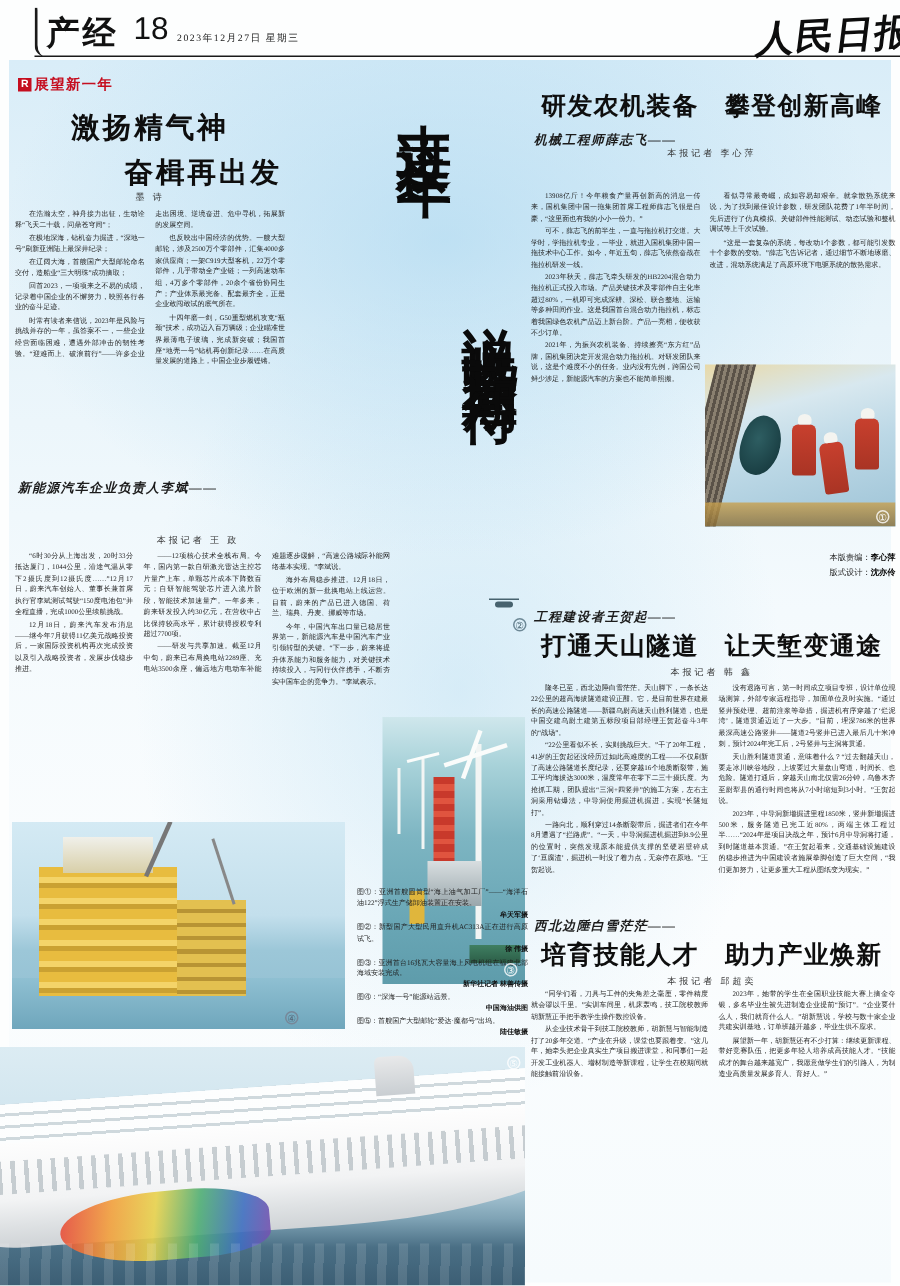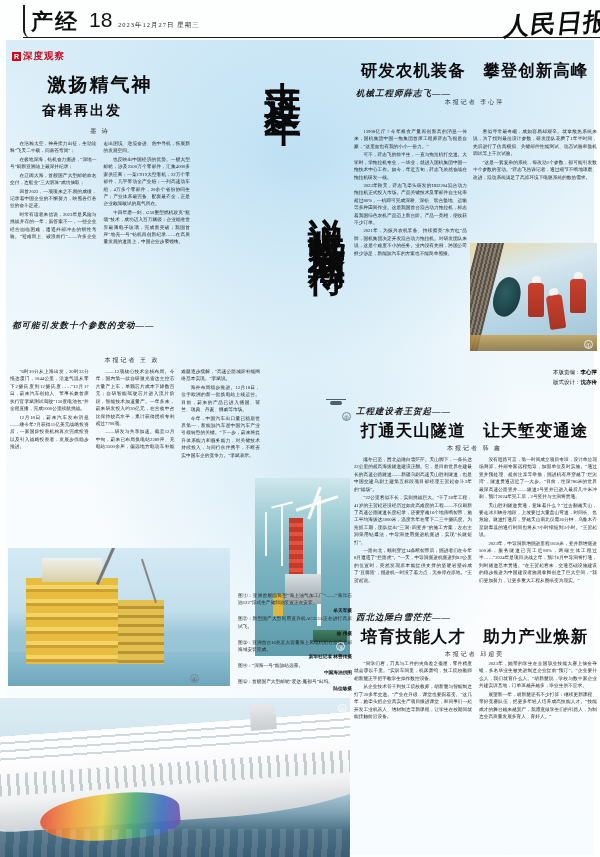--- a/index.html
+++ b/index.html
@@ -38,21 +38,21 @@
   .cols3 { column-count:3; column-gap:7px; }
 
   
   #deep-label { position:absolute; left:12px; top:50px; display:flex; align-items:center; }
   #deep-logo { width:9px; height:9px; background:#c50e1f; color:#fff; font-size:7px; font-weight:bold;
     text-align:center; line-height:9px; font-family:"Liberation Sans",sans-serif; margin-right:2px; }
   #deep-text { color:#c50e1f; font-size:9.5px; font-weight:bold; letter-spacing:1px;
     font-family:"Liberation Sans",sans-serif; }
   #commentary-title { position:absolute; left:12px; top:72px; width:176px; }
   #commentary-title .l1 { font-size:19px; text-align:center; letter-spacing:2px; }
-  #commentary-title .l2 { font-size:14px; text-align:left; letter-spacing:2px; margin-top:4px; padding-left:30px; }
+  #commentary-title .l2 { font-size:19px; text-align:right; letter-spacing:2px; margin-top:4px; padding-left:30px; }
   #commentary-byline { position:absolute; left:12px; top:127px; width:176px; }
   #commentary-body { position:absolute; left:10px; top:140px; width:180px; height:178px; overflow:hidden; }
 
   
   #nio-kicker { position:absolute; left:12px; top:320px; }
   #nio-title { position:absolute; left:8px; top:332px; width:248px; font-size:16.5px;
     text-align:center; letter-spacing:1px; }
   #nio-byline { position:absolute; left:8px; top:356px; width:248px; }
   #nio-body { position:absolute; left:10px; top:368px; width:250px; height:184px; overflow:hidden; }
 
@@ -172,38 +172,38 @@
     <span class="sec-name">产经</span>
     <span class="sec-page">18</span>
     <span class="sec-date">2023年12月27日 星期三</span>
     <span id="masthead">人民日报</span>
   </div>
 
   <div id="content-bg"></div>
 
   <div id="deep-label">
     <span id="deep-logo">R</span>
-    <span id="deep-text">深度观察</span>
+    <span id="deep-text">展望新一年</span>
   </div>
   <div id="commentary-title">
     <div class="headline l1">激扬精气神</div>
     <div class="headline l2">奋楫再出发</div>
   </div>
   <div id="commentary-byline" class="byline">墨  诗</div>
   <div id="commentary-body" class="body-text cols2">
       <p>在浩瀚太空，神舟接力出征，生动诠释“飞天二十载，问鼎苍穹间”；</p>
       <p>在极地深海，钻机奋力掘进，“深地一号”刷新亚洲陆上最深井纪录；</p>
       <p>在辽阔大海，首艘国产大型邮轮命名交付，造船业“三大明珠”成功摘取；</p>
       <p>回首2023，一项项来之不易的成绩，记录着中国企业的不懈努力，映照各行各业的奋斗足迹。</p>
       <p>时常有读者来信说，2023年是风险与挑战并存的一年，虽答案不一，一些企业经营面临困难，遭遇外部冲击的韧性考验。“迎难而上、破浪前行”——许多企业走出困境、逆境奋进、危中寻机，拓展新的发展空间。</p>
       <p>也反映出中国经济的优势。一艘大型邮轮，涉及2500万个零部件，汇集4000多家供应商；一架C919大型客机，22万个零部件，几乎带动全产业链；一列高速动车组，4万多个零部件，20余个省份协同生产；产业体系最完备、配套最齐全，正是企业敢闯敢试的底气所在。</p>
       <p>十四年磨一剑，G50重型燃机攻克“瓶颈”技术，成功迈入百万辆级；企业瞄准世界最薄电子玻璃，完成新突破；我国首座“地壳一号”钻机再创新纪录……在高质量发展的道路上，中国企业步履铿锵。</p>
     </div>
 
-  <div id="nio-kicker" class="kicker">都可能引发数十个参数的变动——</div>
+  <div id="nio-kicker" class="kicker">新能源汽车企业负责人李斌——</div>
   <div id="nio-byline" class="byline">本报记者  王  政</div>
   <div id="nio-body" class="body-text cols3">
       <p>“6时30分从上海出发，20时33分抵达厦门，1044公里，沿途气温从零下2摄氏度到12摄氏度……”12月17日，蔚来汽车创始人、董事长兼首席执行官李斌测试驾驶“150度电池包”并全程直播，完成1000公里续航挑战。</p>
       <p>12月18日，蔚来汽车发布消息——继今年7月获得11亿美元战略投资后，一家国际投资机构再次完成投资以及引入战略投资者，发展步伐稳步推进。</p>
       <p>——12项核心技术全栈布局。今年，国内第一款自研激光雷达主控芯片量产上车，单颗芯片成本下降数百元；自研智能驾驶芯片进入流片阶段，智能技术加速量产。一年多来，蔚来研发投入约30亿元，在营收中占比保持较高水平，累计获得授权专利超过7700项。</p>
       <p>——研发与共享加速。截至12月中旬，蔚来已布局换电站2289座、充电站3500余座，偏远地方电动车补能难题逐步缓解，“高速公路城际补能网络基本实现。”李斌说。</p>
       <p>海外布局稳步推进。12月18日，位于欧洲的新一批换电站上线运营。目前，蔚来的产品已进入德国、荷兰、瑞典、丹麦、挪威等市场。</p>
       <p>今年，中国汽车出口量已稳居世界第一，新能源汽车是中国汽车产业引领转型的关键。“下一步，蔚来将提升体系能力和服务能力，对关键技术持续投入，与同行伙伴携手，不断夯实中国车企的竞争力。”李斌表示。</p>
     </div>
 

